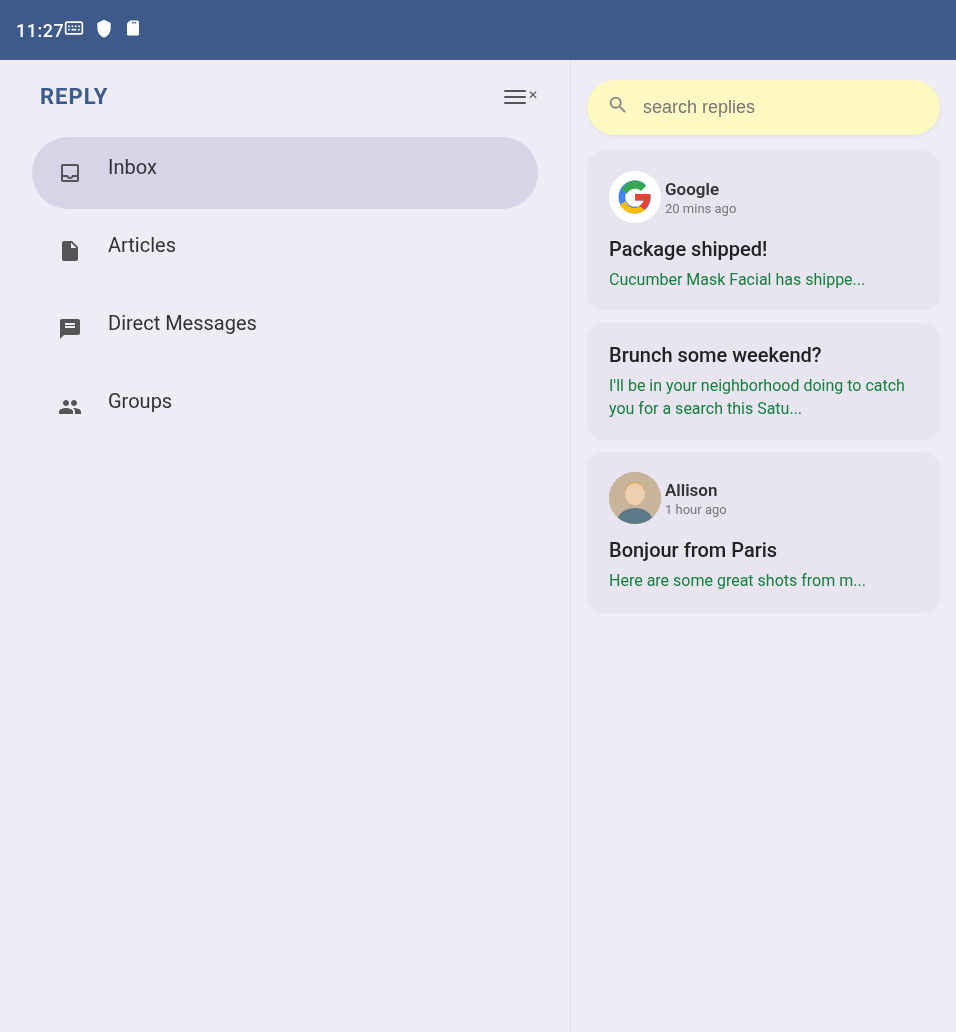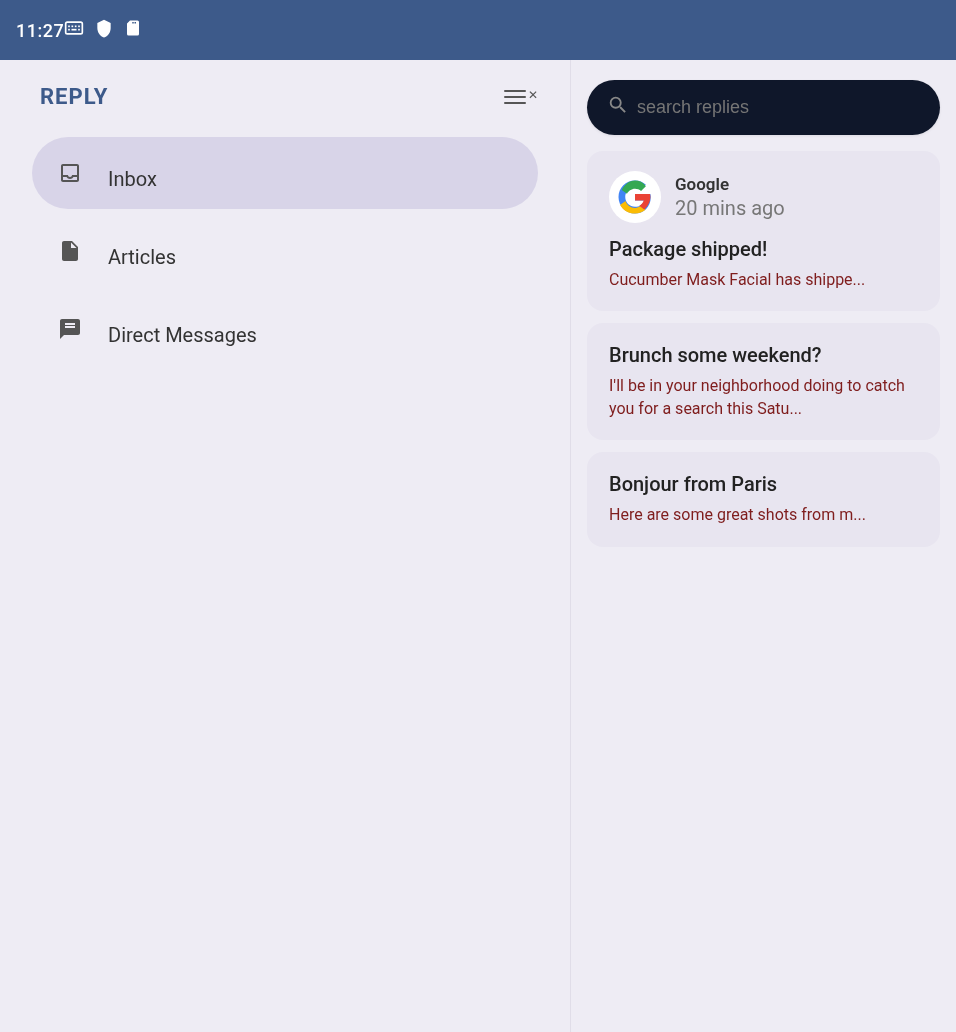--- a/index.html
+++ b/index.html
@@ -85,21 +85,21 @@
       position: absolute;
       right: -8px;
       top: 2px;
       font-size: 12px;
       color: #555;
     }
 
     
     .nav-item {
       display: flex;
-      align-items: flex-end;
+      align-items: flex-start;
       gap: 20px;
       padding: 18px 20px;
       border-radius: 50px;
       margin-bottom: 6px;
       cursor: pointer;
       transition: background 0.15s;
     }
     .nav-item.active {
       background: #d8d4e8;
     }
@@ -128,25 +128,25 @@
     .right-panel {
       flex: 1;
       background: #eeecf4;
       padding: 20px 16px;
       overflow-y: auto;
       border-left: 1px solid #e0dde8;
     }
 
     
     .search-bar {
-      background: #0f172a;
+      background: #fef9c3;
       border-radius: 30px;
       display: flex;
       padding: 14px 20px;
-      gap: 8px;
+      gap: 14px;
       margin-bottom: 16px;
       box-shadow: 0 1px 3px rgba(0,0,0,0.08);
     }
     .search-bar input {
       border: none;
       outline: none;
       font-size: 18px;
       color: #888;
       flex: 1;
       background: transparent;
@@ -161,21 +161,21 @@
       background: #e8e5f0;
       border-radius: 16px;
       padding: 20px 22px;
       margin-bottom: 12px;
       cursor: pointer;
     }
 
     .card-header {
       display: flex;
       align-items: center;
-      gap: 14px;
+      gap: 4px;
       margin-bottom: 14px;
     }
 
     .avatar {
       width: 52px;
       height: 52px;
       border-radius: 50%;
       overflow: hidden;
       flex-shrink: 0;
       display: flex;
@@ -197,33 +197,33 @@
       display: flex;
       flex-direction: column;
       gap: 2px;
     }
     .sender-name {
       font-size: 17px;
       font-weight: 600;
       color: #333;
     }
     .sender-time {
-      font-size: 20px;
+      font-size: 13px;
       color: #777;
     }
 
     .msg-subject {
       font-size: 20px;
       font-weight: 500;
       color: #222;
       margin-bottom: 8px;
     }
     .msg-preview {
       font-size: 16px;
-      color: #7f1d1d;
+      color: #15803d;
       line-height: 1.4;
     }
   </style>
 </head>
 <body>
 
 <div class="status-bar">
   <span class="status-time">11:27</span>
   <div class="status-icons">
     <span class="status-icon">
@@ -283,20 +283,28 @@
 
     <div class="nav-item">
       <div class="nav-icon">
         <svg viewBox="0 0 24 24" fill="#555">
           <path d="M20 2H4c-1.1 0-2 .9-2 2v18l4-4h14c1.1 0 2-.9 2-2V4c0-1.1-.9-2-2-2zm-3 9H7v-2h10v2zm0-3H7V6h10v2z"></path>
         </svg>
       </div>
       <span class="nav-label">Direct Messages</span>
     </div>
 
+    <div class="nav-item">
+      <div class="nav-icon">
+        <svg viewBox="0 0 24 24" fill="#555">
+          <path d="M16 11c1.66 0 2.99-1.34 2.99-3S17.66 5 16 5c-1.66 0-3 1.34-3 3s1.34 3 3 3zm-8 0c1.66 0 2.99-1.34 2.99-3S9.66 5 8 5C6.34 5 5 6.34 5 8s1.34 3 3 3zm0 2c-2.33 0-7 1.17-7 3.5V19h14v-2.5c0-2.33-4.67-3.5-7-3.5zm8 0c-.29 0-.62.02-.97.05 1.16.84 1.97 1.97 1.97 3.45V19h6v-2.5c0-2.33-4.67-3.5-7-3.5z"></path>
+        </svg>
+      </div>
+      <span class="nav-label">Groups</span>
+    </div>
   </div>
 
   <div class="right-panel">
 
     <div class="search-bar">
       <span class="search-icon">
         <svg width="22" height="22" viewBox="0 0 24 24" fill="#888">
           <path d="M15.5 14h-.79l-.28-.27A6.47 6.47 0 0016 9.5 6.5 6.5 0 109.5 16c1.61 0 3.09-.59 4.23-1.57l.27.28v.79l5 4.99L20.49 19l-4.99-5zm-6 0C7.01 14 5 11.99 5 9.5S7.01 5 9.5 5 14 7.01 14 9.5 11.99 14 9.5 14z"></path>
         </svg>
       </span>
@@ -321,18 +329,33 @@
       <div class="msg-subject">Package shipped!</div>
       <div class="msg-preview">Cucumber Mask Facial has shippe...</div>
     </div>
 
     <div class="message-card">
       <div class="msg-subject">Brunch some weekend?</div>
       <div class="msg-preview">I'll be in your neighborhood doing to catch you for a search this Satu...</div>
     </div>
 
     <div class="message-card">
+      <div class="card-header">
+        <div class="avatar" style="overflow:hidden; background:#c8b49a;">
+          <svg viewBox="0 0 52 52" width="52" height="52">
+            <rect width="52" height="52" fill="#c8b49a"></rect>
+            <ellipse cx="26" cy="22" rx="10" ry="11" fill="#e8c89a"></ellipse>
+            <ellipse cx="26" cy="50" rx="18" ry="14" fill="#5a7a8a"></ellipse>
+            <path d="M16 20 Q17 10 26 10 Q35 10 36 20 Q34 14 26 14 Q18 14 16 20z" fill="#d4a84b"></path>
+            <ellipse cx="26" cy="22" rx="10" ry="11" fill="#f0d0b0" opacity="0.9"></ellipse>
+          </svg>
+        </div>
+        <div class="sender-info">
+          <span class="sender-name">Allison</span>
+          <span class="sender-time">1 hour ago</span>
+        </div>
+      </div>
       <div class="msg-subject">Bonjour from Paris</div>
       <div class="msg-preview">Here are some great shots from m...</div>
     </div>
 
   </div>
 </div>
 
 </body></html>

